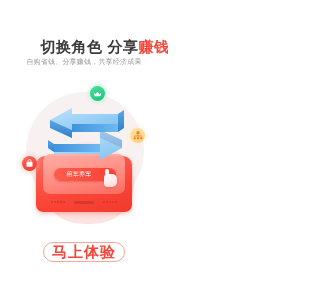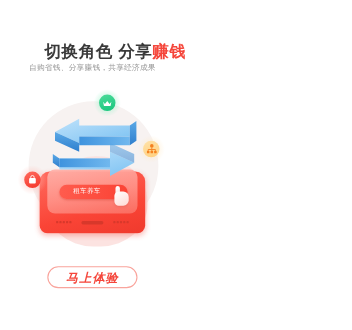--- a/index.html
+++ b/index.html
@@ -227,29 +227,28 @@
   .cta {
     position: absolute;
     left: 43px;
     top: 242px;
     width: 82px;
     height: 20px;
     border: 1px solid #f9a49c;
     border-radius: 11px;
     background: #ffffff;
     color: #f5463b;
-    font-size: 11px;
+    font-size: 15px;
     font-weight: bold;
     letter-spacing: 1px;
     display: flex;
     align-items: center;
     justify-content: center;
     cursor: pointer;
     box-sizing: border-box;
-    font-style: italic;
   }
 </style>
 </head>
 <body>
 
 <div class="screen">
 
   <div class="headline">
     <span>切换角色</span><span class="gap"></span><span>分享</span><span class="accent">赚钱</span>
   </div>

